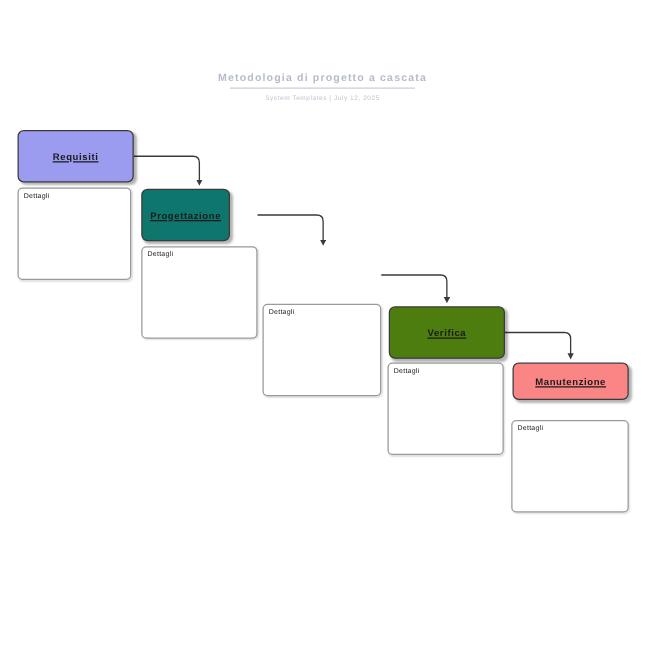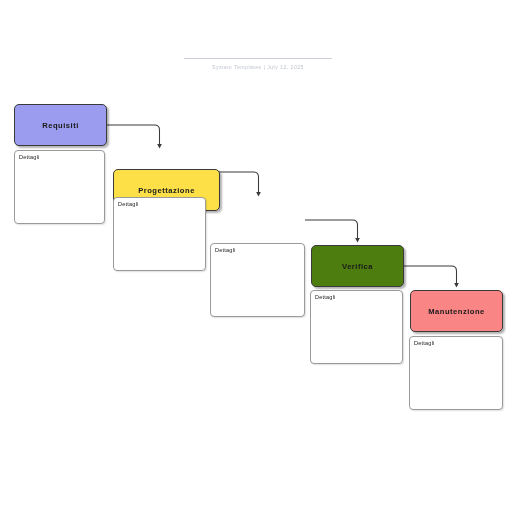--- a/index.html
+++ b/index.html
@@ -78,20 +78,21 @@
     justify-content: center;
     box-sizing: border-box;
   }
   .stage-label {
     font-size: 7.6px;
     font-weight: bold;
     color: #1a1a1a;
     letter-spacing: 0.5px;
     text-align: right;
     white-space: nowrap;
+    text-decoration: underline;
   }
 
   .note-box {
     position: absolute;
     background: #ffffff;
     border: 0.9px solid #9a9a9a;
     border-radius: 4px;
     box-shadow: 1px 1px 1.5px rgba(0,0,0,0.12);
     box-sizing: border-box;
   }
@@ -104,20 +105,21 @@
     letter-spacing: 0.2px;
     white-space: nowrap;
   }
 </style>
 </head>
 <body>
 
 <div id="canvas">
 
   <div id="header">
+    <div id="doc-title">Metodologia di progetto a cascata</div>
     <div id="title-rule"></div>
     <div id="doc-subtitle">System Templates  |  July 12, 2025</div>
   </div>
 
   <svg id="connector-layer" width="516" height="516" viewBox="0 0 516 516">
     <defs>
       <marker id="arrowhead" markerWidth="5" markerHeight="5" refX="2.2" refY="2.4" orient="auto" markerUnits="strokeWidth">
         <path d="M0,0 L4.6,2.4 L0,4.8 z" fill="#3a3a3a"></path>
       </marker>
     </defs>
@@ -132,42 +134,42 @@
   <div id="stage-layer">
       <div class="stage-group" style="left: 0px; top: 0px; width: 516px; height: 516px;">
         <div class="stage-box" style="left: 14px; top: 104px; width: 93px; height: 42px; background: rgb(155, 155, 240);">
           <span class="stage-label">Requisiti</span>
         </div>
         <div class="note-box" style="left: 14px; top: 150px; width: 91px; height: 74px;">
           <span class="note-label">Dettagli</span>
         </div>
       </div>
       <div class="stage-group" style="left: 0px; top: 0px; width: 516px; height: 516px;">
-        <div class="stage-box" style="left: 113px; top: 169px; width: 107px; height: 42px; background: #fde047;">
+        <div class="stage-box" style="left: 113px; top: 151px; width: 71px; height: 42px; background: #0f766e;">
           <span class="stage-label">Progettazione</span>
         </div>
         <div class="note-box" style="left: 113px; top: 197px; width: 93px; height: 74px;">
           <span class="note-label">Dettagli</span>
         </div>
       </div>
       <div class="stage-group" style="left: 0px; top: 0px; width: 516px; height: 516px;">
         <div class="note-box" style="left: 210px; top: 243px; width: 95px; height: 74px;">
           <span class="note-label">Dettagli</span>
         </div>
       </div>
       <div class="stage-group" style="left: 0px; top: 0px; width: 516px; height: 516px;">
         <div class="stage-box" style="left: 311px; top: 245px; width: 93px; height: 42px; background: #4d7c0f;">
           <span class="stage-label">Verifica</span>
         </div>
         <div class="note-box" style="left: 310px; top: 290px; width: 93px; height: 74px;">
           <span class="note-label">Dettagli</span>
         </div>
       </div>
       <div class="stage-group" style="left: 0px; top: 0px; width: 516px; height: 516px;">
-        <div class="stage-box" style="left: 410px; top: 290px; width: 93px; height: 42px; background: rgb(250, 133, 133);">
+        <div class="stage-box" style="left: 410px; top: 290px; width: 93px; height: 30px; background: rgb(250, 133, 133);">
           <span class="stage-label">Manutenzione</span>
         </div>
         <div class="note-box" style="left: 409px; top: 336px; width: 94px; height: 74px;">
           <span class="note-label">Dettagli</span>
         </div>
       </div>
     </div>
 
 </div>
 

